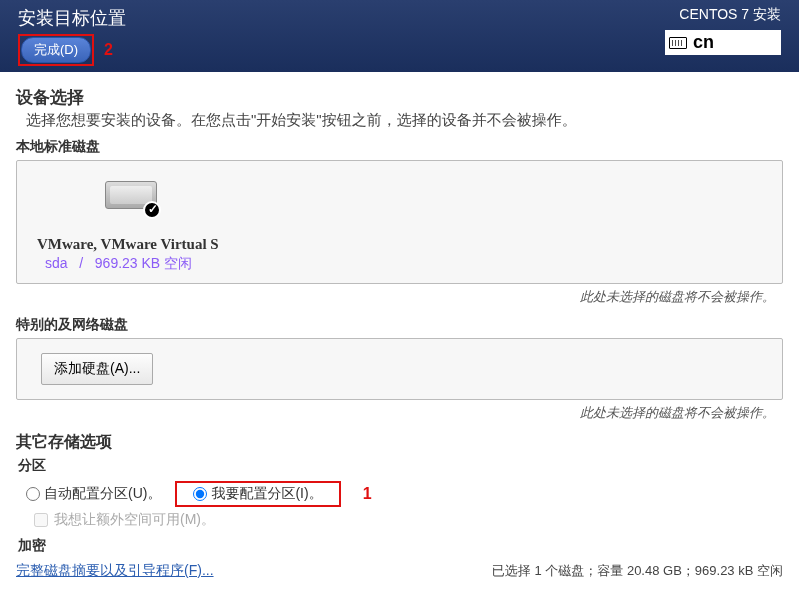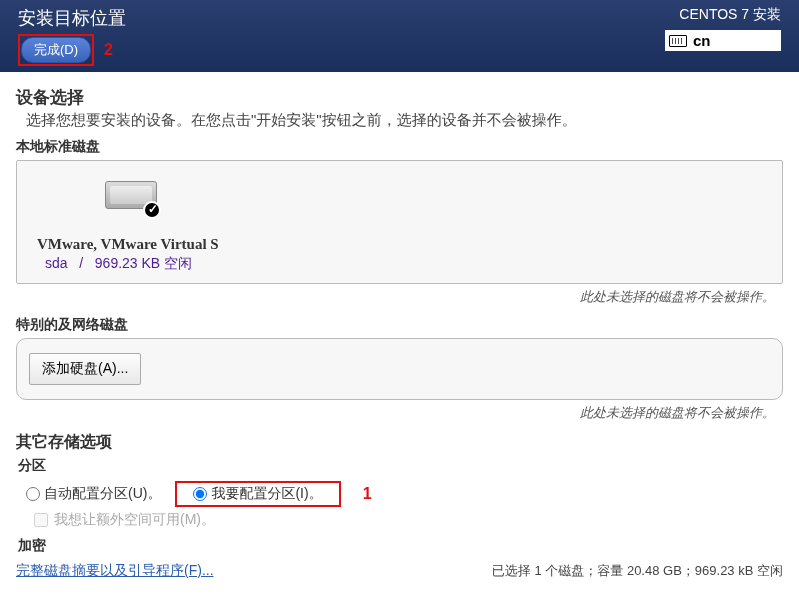--- a/index.html
+++ b/index.html
@@ -4,36 +4,36 @@
 <style>
 * { margin: 0; padding: 0; box-sizing: border-box; }
 body { font-family: "Microsoft YaHei", sans-serif; font-size: 14px; background: #fff; width: 799px; height: 606px; overflow: hidden; color: #333; }
 .header { background: #1a2e5c; background: linear-gradient(to bottom, #2a3f6f, #1a2e5c); color: #fff; padding: 6px 18px 8px 18px; display: flex; justify-content: space-between; align-items: flex-start; height: 72px; gap: 18px; }
 .header-left h1 { font-size: 18px; font-weight: normal; margin-bottom: 4px; }
 .done-btn { background: #4a74c9; background: linear-gradient(to bottom, #5a84d9, #3a64b9); border: 1px solid #2a54a9; color: #fff; padding: 3px 12px; font-size: 13px; cursor: pointer; border-radius: 12px; }
 .done-highlight { border: 2px solid #e01010; display: inline-block; padding: 1px; }
 .done-num { color: #e01010; font-size: 16px; margin-left: 6px; vertical-align: middle; font-weight: bold; }
 .header-right { text-align: right; }
 .header-right .title { font-size: 14px; margin-bottom: 6px; }
-.lang-box { background: #fff; color: #000; padding: 2px 8px 2px 4px; display: inline-flex; align-items: center; gap: 6px; width: 116px; font-size: 15px; }
+.lang-box { background: #fff; color: #000; padding: 2px 8px 2px 4px; display: inline-flex; align-items: center; gap: 6px; width: 116px; font-size: 18px; }
 .kb-icon { display: inline-block; width: 18px; height: 12px; border: 1.5px solid #000; border-radius: 1px; position: relative; }
 .kb-icon::before { content: ""; position: absolute; top: 2px; left: 2px; right: 2px; bottom: 2px; background: repeating-linear-gradient(to right, #000 0 1px, transparent 1px 3px); opacity: 0.7; }
 .content { padding: 14px 16px; }
 .section-title { font-size: 17px; font-weight: bold; margin-bottom: 2px; }
 .section-help { font-size: 15px; color: #444; margin: 2px 0 8px 10px; }
 .sub-title { font-size: 14px; font-weight: bold; margin: 6px 0 4px 0; }
 .disk-box { border: 1px solid #bbb; background: #f7f7f7; border-radius: 2px; padding: 14px 20px 10px 20px; margin-bottom: 4px; }
 .disk-size { font-size: 16px; margin-left: 60px; }
 .disk-img { width: 52px; height: 34px; margin: 6px 0 4px 68px; position: relative; }
 .disk-img .hdd { width: 52px; height: 28px; background: linear-gradient(to bottom, #ddd, #aaa); border: 1px solid #888; border-radius: 3px; position: relative; }
 .disk-img .hdd::before { content: ""; position: absolute; top: 4px; left: 4px; right: 4px; bottom: 4px; background: linear-gradient(to bottom, #eee, #ccc); border-radius: 2px; }
 .disk-img .check { position: absolute; right: -4px; bottom: -4px; width: 18px; height: 18px; background: #000; border-radius: 50%; border: 2px solid #fff; }
 .disk-img .check::after { content: "✓"; color: #fff; font-size: 12px; position: absolute; top: -1px; left: 3px; font-weight: bold; }
 .disk-name { font-size: 15px; font-weight: bold; margin-top: 21px; font-family: Liberation Serif, serif; }
-.disk-info { font-size: 14px; color: #4c1d95; margin-top: 2px; margin-left: 8px; }
+.disk-info { font-size: 14px; color: #8b5cf6; margin-top: 2px; margin-left: 8px; }
 .note-right { text-align: right; font-size: 13px; color: #555; font-style: italic; margin: 4px 8px 10px 0; }
 .add-disk-btn { border: 1px solid #aaa; background: linear-gradient(to bottom, #fdfdfd, #e8e8e8); padding: 6px 12px; font-size: 14px; cursor: pointer; border-radius: 2px; margin: 4px 0 4px 4px; }
 .options-block { margin-top: 8px; }
 .partition-row { margin: 6px 0 4px 10px; display: flex; align-items: center; gap: 14px; }
 .radio-group { display: inline-flex; align-items: center; gap: 4px; }
 input[type=radio] { width: 14px; height: 14px; }
 .radio-highlight { border: 2px solid #e01010; padding: 2px 16px; display: inline-flex; align-items: center; gap: 4px; }
 .highlight-num { color: #e01010; font-size: 16px; font-weight: bold; margin-left: 8px; }
 .checkbox-row { margin: 4px 0 4px 18px; display: flex; align-items: center; gap: 6px; color: #aaa; }
 input[type=checkbox] { width: 14px; height: 14px; }
@@ -75,21 +75,21 @@
     <div class="disk-name">VMware, VMware Virtual S</div>
     <div class="disk-info">
       <span>sda</span>
       &nbsp;&nbsp;<span>/</span>&nbsp;&nbsp;
       <span>969.23 KB 空闲</span>
     </div>
   </div>
   <div class="note-right">此处未选择的磁盘将不会被操作。</div>
 
   <div class="sub-title">特别的及网络磁盘</div>
-  <div style="border:1px solid #bbb; background:#f7f7f7; border-radius:10px; padding:10px 8px; margin-bottom:4px;">
+  <div style="border:1px solid #bbb; background:#f7f7f7; border-radius:2px; padding:10px 20px; margin-bottom:4px;">
     <button class="add-disk-btn">添加硬盘(A)...</button>
   </div>
   <div class="note-right">此处未选择的磁盘将不会被操作。</div>
 
   <div class="options-block">
     <div class="section-title" style="font-size:16px;">其它存储选项</div>
     <div class="bold-label" style="margin:4px 0 0 2px; font-size:14px;">分区</div>
     <div class="partition-row">
       <label class="radio-group">
         <input type="radio" name="part" style="">

